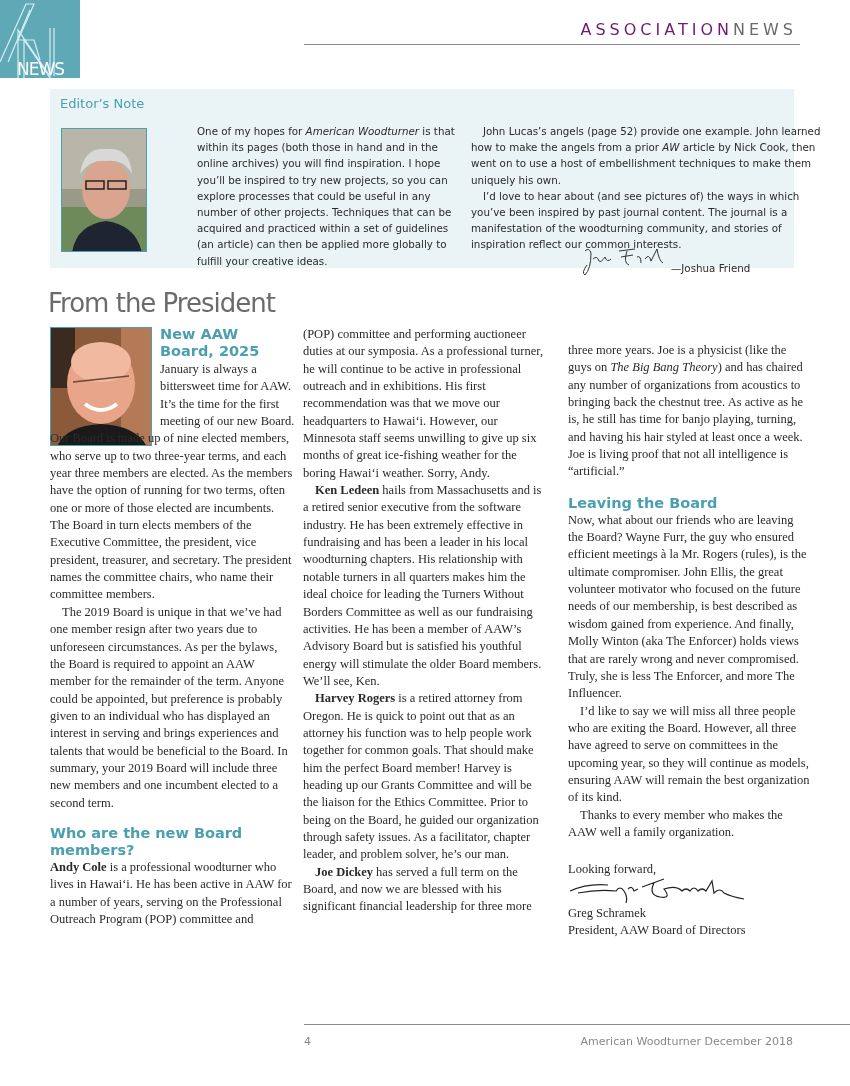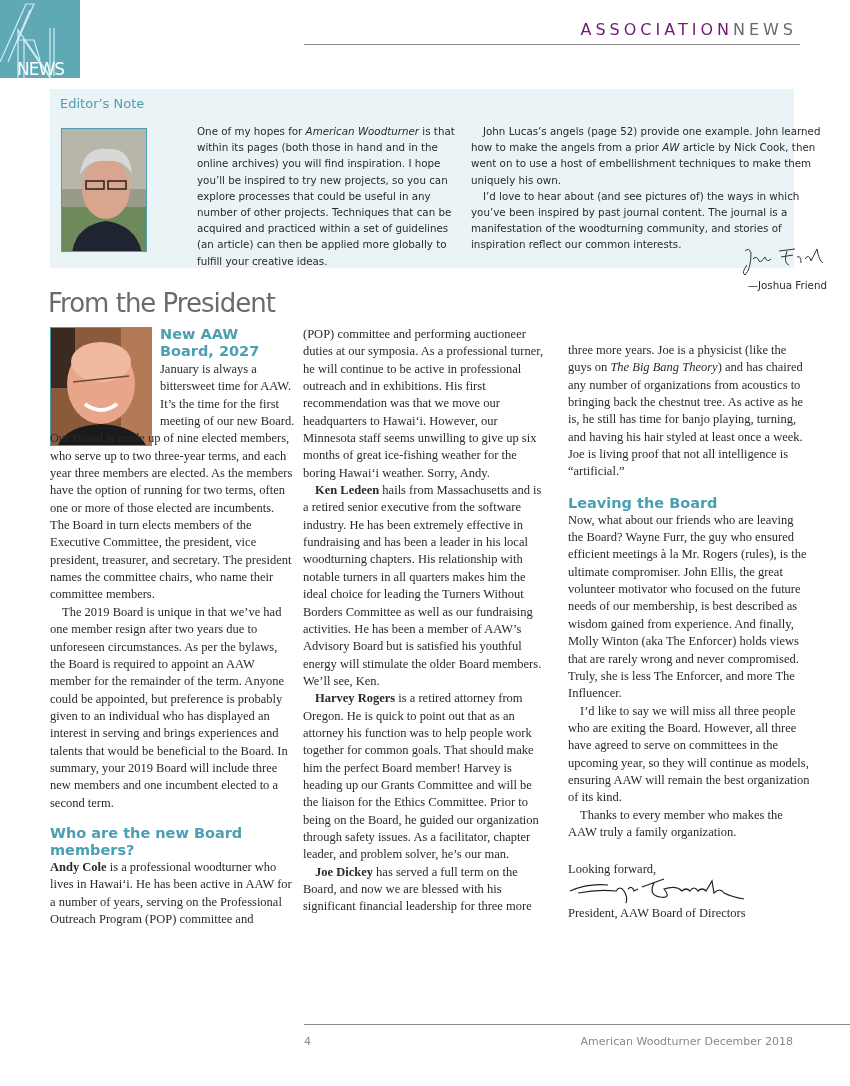--- a/index.html
+++ b/index.html
@@ -77,21 +77,21 @@
       <rect x="46" y="52" width="18" height="8" fill="none" stroke="#222" stroke-width="1.5"></rect>
       <path d="M10 124 Q14 96 44 92 Q74 96 80 124 Z" fill="#1f2530"></path>
     </svg>
   </div>
   <div class="editor-text editor-col1">
     <p><span>One of my hopes for </span><span class="i">American Woodturner</span><span> is that within its pages (both those in hand and in the online archives) you will find inspiration. I hope you’ll be inspired to try new projects, so you can explore processes that could be useful in any number of other projects. Techniques that can be acquired and prac­ticed within a set of guidelines (an article) can then be applied more globally to fulfill your creative ideas.</span></p>
   </div>
   <div class="editor-text editor-col2">
     <p class="indent"><span>John Lucas’s angels (page 52) provide one example. John learned how to make the angels from a prior </span><span class="i">AW</span><span> article by Nick Cook, then went on to use a host of embellishment techniques to make them uniquely his own.</span></p>
     <p class="indent">I’d love to hear about (and see pictures of) the ways in which you’ve been inspired by past journal content. The journal is a manifestation of the woodturning community, and stories of inspiration reflect our common interests.</p>
-    <div class="sig-line" style="margin-left:108px; margin-top:-8px;flex-direction:column;">
+    <div class="sig-line" style="margin-left:108px; margin-top:-8px;">
       <svg width="88" height="32" viewBox="0 0 88 32">
         <path d="M6 6 Q10 2 12 8 Q12 24 6 30 Q2 28 8 20 M14 14 Q18 10 20 16 Q22 18 26 12 Q28 18 32 14 M40 6 L56 4 M42 12 L54 10 M48 6 Q44 18 50 20 M58 12 Q62 10 62 18 M66 14 Q70 8 72 16 Q76 8 78 4 Q80 16 84 18" fill="none" stroke="#333" stroke-width="1"></path>
       </svg>
       <span class="sig-name">—Joshua Friend</span>
     </div>
   </div>
 </div>
 
 <div class="president-title">From the President</div>
 
@@ -103,44 +103,45 @@
     <ellipse cx="50" cy="56" rx="34" ry="40" fill="#e9a58a"></ellipse>
     <ellipse cx="50" cy="34" rx="30" ry="20" fill="#f0b9a0"></ellipse>
     <path d="M22 54 L78 48" stroke="#6a4a30" stroke-width="1.5"></path>
     <path d="M34 76 Q50 88 66 76" stroke="#fff" stroke-width="4" fill="none"></path>
     <path d="M6 119 Q14 98 50 96 Q86 98 96 119 Z" fill="#1a1a1a"></path>
   </svg>
 </div>
 
 <div class="col col1">
   <div class="wrap-block">
-    <div class="sub-head" style="margin-bottom:1px;">New AAW Board, 2027</div>
+    <div class="sub-head" style="margin-bottom:1px;">New AAW Board, 2025</div>
     <p>January is always a bittersweet time for AAW. It’s the time for the first meeting of our new Board.</p>
   </div>
   <p>Our Board is made up of nine elected members, who serve up to two three-year terms, and each year three members are elected. As the members have the option of running for two terms, often one or more of those elected are incumbents. The Board in turn elects members of the Executive Committee, the president, vice president, treasurer, and secretary. The president names the committee chairs, who name their committee members.</p>
   <p class="indent">The 2019 Board is unique in that we’ve had one member resign after two years due to unforeseen circumstances. As per the bylaws, the Board is required to appoint an AAW member for the remainder of the term. Anyone could be appointed, but preference is probably given to an indi­vidual who has displayed an interest in serving and brings experiences and talents that would be beneficial to the Board. In summary, your 2019 Board will include three new members and one incumbent elected to a second term.</p>
   <div class="sub-head" style="margin-top:13px;">Who are the new Board members?</div>
   <p style="height:70px; overflow:hidden;"><span class="b">Andy Cole</span><span> is a professional woodturner who lives in Hawai‘i. He has been active in AAW for a number of years, serving on the Professional Outreach Program (POP) committee and performing auc­tioneer duties at our symposia. As a professional turner, he will continue to be active in professional outreach and in exhibitions. His first recommendation was that we move our headquarters to Hawai‘i. However, our Minnesota staff seems unwilling to give up six months of great ice-fishing weather for the boring Hawai‘i weather. Sorry, Andy.</span></p>
 </div>
 
 <div class="col col2">
   <p id="andy-cont">(POP) committee and performing auc­tioneer duties at our symposia. As a professional turner, he will continue to be active in professional outreach and in exhibitions. His first recommendation was that we move our headquarters to Hawai‘i. However, our Minnesota staff seems unwilling to give up six months of great ice-fishing weather for the boring Hawai‘i weather. Sorry, Andy.</p>
   <p class="indent"><span class="b">Ken Ledeen</span><span> hails from Massachusetts and is a retired senior executive from the software industry. He has been extremely effective in fundraising and has been a leader in his local woodturning chapters. His relationship with notable turners in all quarters makes him the ideal choice for leading the Turners Without Borders Committee as well as our fundraising activities. He has been a member of AAW’s Advisory Board but is satisfied his youthful energy will stimulate the older Board members. We’ll see, Ken.</span></p>
   <p class="indent"><span class="b">Harvey Rogers</span><span> is a retired attorney from Oregon. He is quick to point out that as an attorney his function was to help people work together for common goals. That should make him the perfect Board member! Harvey is heading up our Grants Committee and will be the liaison for the Ethics Committee. Prior to being on the Board, he guided our organization through safety issues. As a facilitator, chapter leader, and problem solver, he’s our man.</span></p>
   <p class="indent" style="height:52px; overflow:hidden;"><span class="b">Joe Dickey</span><span> has served a full term on the Board, and now we are blessed with his significant financial leadership for three more years. Joe is a physicist (like the guys on </span></p>
 </div>
 
 <div class="col col3">
   <p id="joe-cont"><span id="joe-cont-a">three more years. Joe is a physicist (like the guys on </span><span class="i">The Big Bang Theory</span><span>) and has chaired any number of organiza­tions from acoustics to bringing back the chestnut tree. As active as he is, he still has time for banjo playing, turning, and having his hair styled at least once a week. Joe is living proof that not all intelligence is “artificial.”</span></p>
   <div class="sub-head" style="margin-top:14px;">Leaving the Board</div>
   <p>Now, what about our friends who are leaving the Board? Wayne Furr, the guy who ensured efficient meetings à la Mr. Rogers (rules), is the ultimate com­promiser. John Ellis, the great volunteer motivator who focused on the future needs of our membership, is best described as wisdom gained from experience. And finally, Molly Winton (aka The Enforcer) holds views that are rarely wrong and never compromised. Truly, she is less The Enforcer, and more The Influencer.</p>
   <p class="indent">I’d like to say we will miss all three people who are exiting the Board. However, all three have agreed to serve on committees in the upcoming year, so they will continue as models, ensuring AAW will remain the best organization of its kind.</p>
-  <p class="indent">Thanks to every member who makes the AAW truly a family organization.</p>
+  <p class="indent">Thanks to every member who makes the AAW well a family organization.</p>
   <p style="margin-top:20px;">Looking forward,</p>
   <svg width="180" height="28" viewBox="0 0 180 28" style="display:block; margin-top:-2px;">
     <path d="M2 14 Q20 6 40 8 M10 16 Q30 12 48 14 Q52 8 56 14 Q60 20 58 26 M60 12 Q64 8 66 14 L70 12 M74 10 L96 2 M86 6 Q80 18 92 20 Q104 22 96 12 Q108 8 114 14 Q118 10 122 14 Q126 8 130 14 Q134 10 138 14 L144 4 L146 16 Q152 10 156 16 Q164 20 176 22" fill="none" stroke="#222" stroke-width="1.2"></path>
   </svg>
+  <p>Greg Schramek</p>
   <p>President, AAW Board of Directors</p>
 </div>
 
 <div class="footer-rule"></div>
 <div class="footer-page">4</div>
 <div class="footer-pub">American Woodturner December 2018</div>
 
 </body></html>

